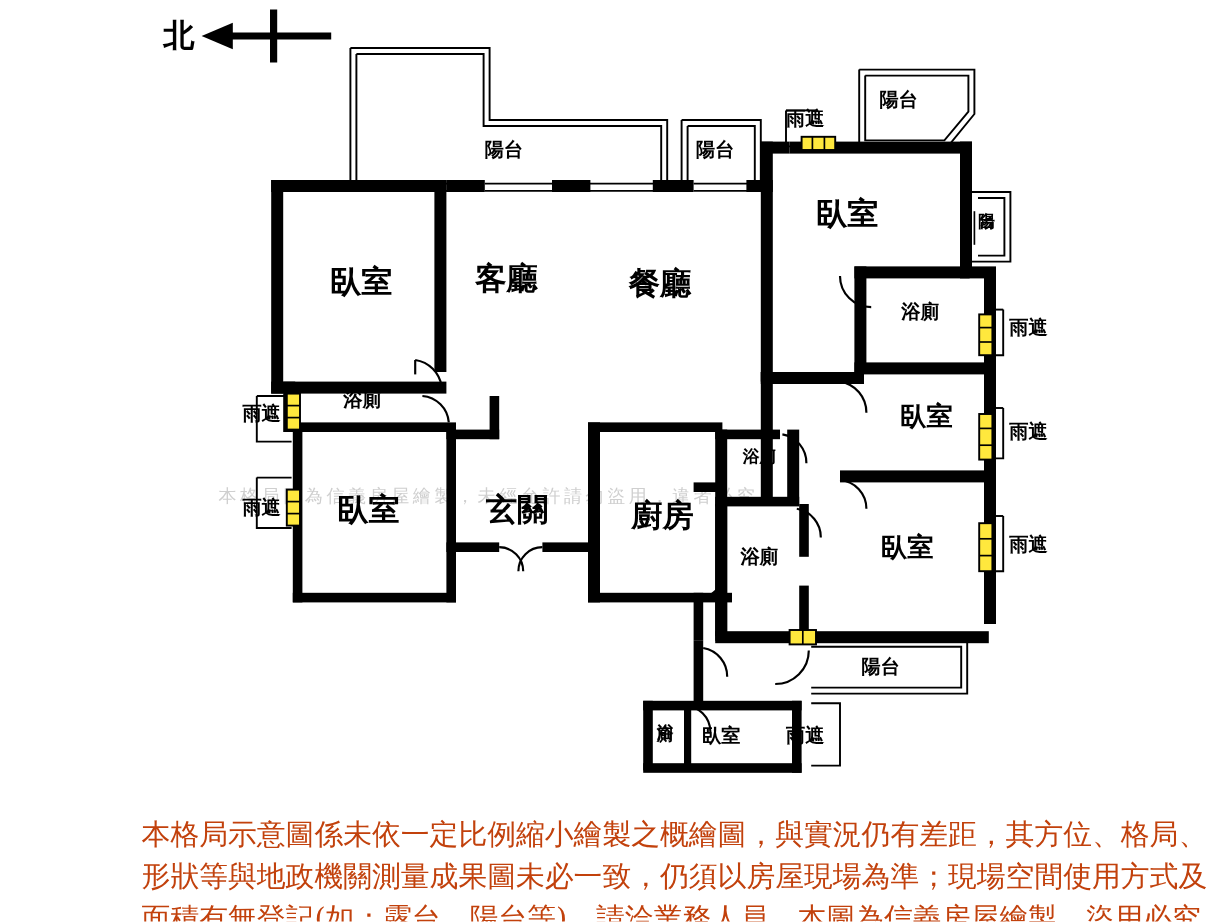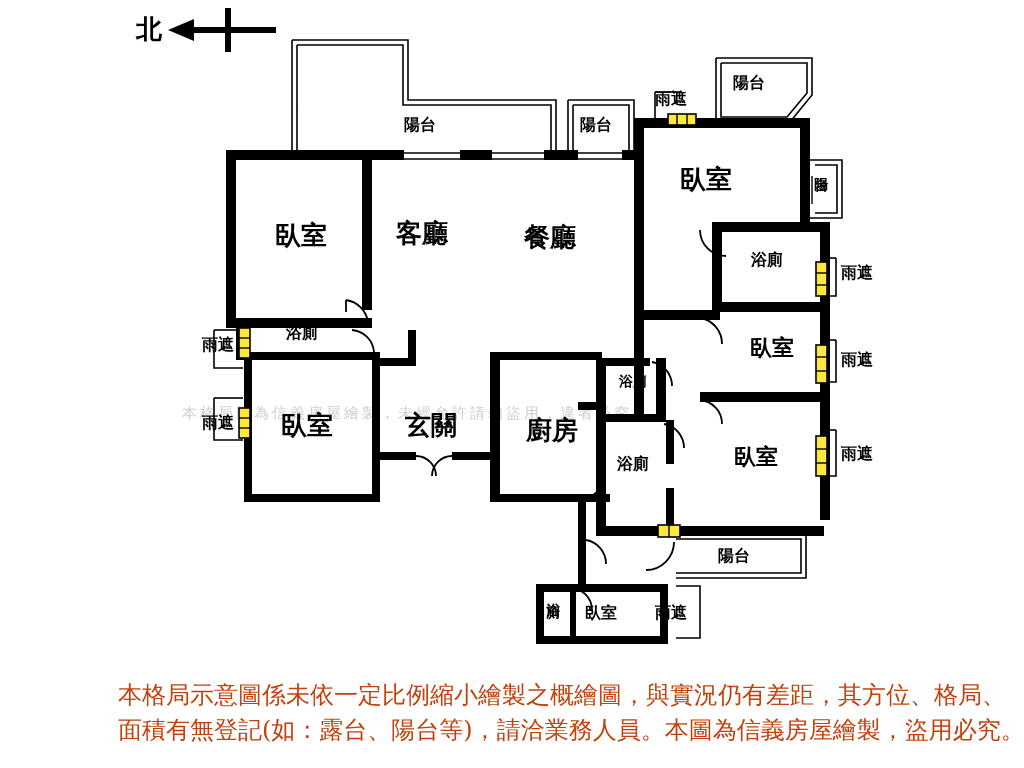--- a/index.html
+++ b/index.html
@@ -269,16 +269,17 @@
       <div class="rl sm" style="left: 202px; top: 415px;">雨遮</div>
       <div class="rl sm" style="left: 655px; top: 91px;">雨遮</div>
       <div class="rl sm" style="left: 841px; top: 265px;">雨遮</div>
       <div class="rl sm" style="left: 841px; top: 352px;">雨遮</div>
       <div class="rl sm" style="left: 841px; top: 446px;">雨遮</div>
       <div class="rl sm" style="left: 655px; top: 605px;">雨遮</div>
     </div>
 
   <div id="disc">
     <div>本格局示意圖係未依一定比例縮小繪製之概繪圖，與實況仍有差距，其方位、格局、</div>
+    <div>形狀等與地政機關測量成果圖未必一致，仍須以房屋現場為準；現場空間使用方式及</div>
     <div>面積有無登記(如：露台、陽台等)，請洽業務人員。本圖為信義房屋繪製，盜用必究。</div>
   </div>
 
 </div>
 
 </body></html>

